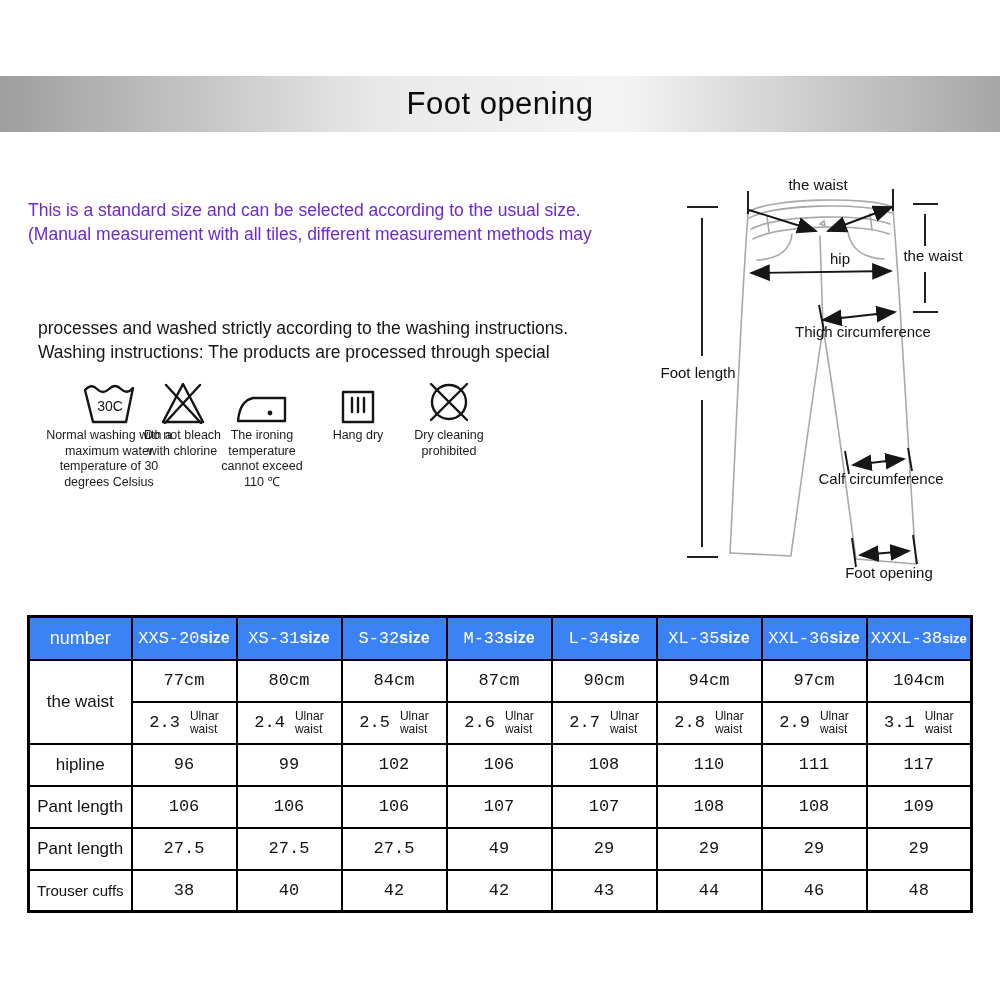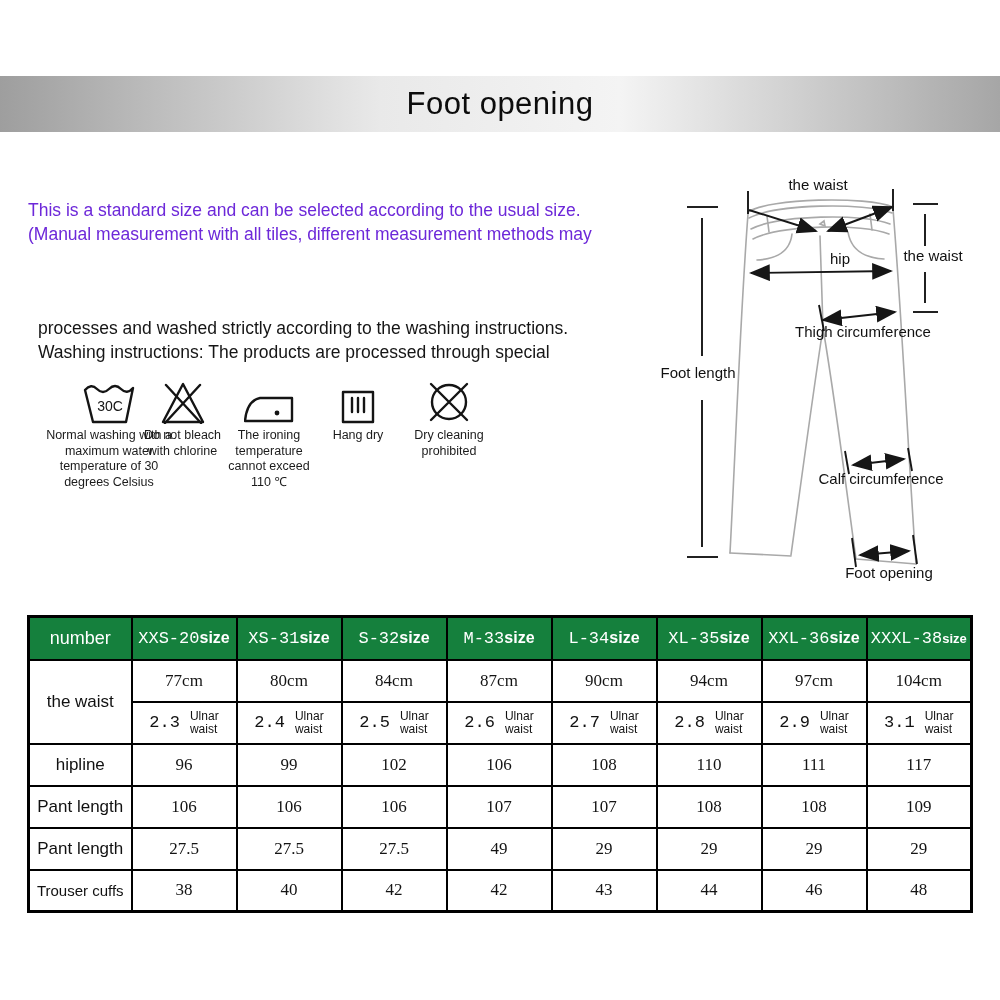--- a/index.html
+++ b/index.html
@@ -29,28 +29,28 @@
   .measure{stroke:#161616;fill:none;stroke-width:1.9;stroke-linecap:butt;}
   .dlabel{font-family:"Liberation Sans",sans-serif;font-size:15px;fill:#111111;}
   
   .size-table{
     position:absolute;left:27px;top:615px;border-collapse:collapse;table-layout:fixed;
     border:3px solid #000;
   }
   .size-table th,.size-table td{border:2px solid #000;text-align:center;vertical-align:middle;padding:0;}
   .size-table thead tr{height:43px;}
   .size-table tbody tr{height:42px;}
-  .size-table thead th{background:#15803d;color:#ffffff;font-weight:400;}
+  .size-table thead th{background:#3b82f6;color:#ffffff;font-weight:400;}
   .corner{font-size:18px;font-family:"Liberation Sans",sans-serif;}
   .code{font-family:"Liberation Mono",monospace;font-size:17px;}
   .suffix{font-family:"Liberation Sans",sans-serif;font-weight:700;font-size:16px;}
   .size-table thead th:last-child .suffix{font-size:13px;}
   .rowlabel{font-size:17px;font-weight:400;background:#fff;}
   .rowlabel.small{font-size:15px;}
-  .mono{font-family:Liberation Serif, serif;font-size:17px;color:#141414;}
+  .mono{font-family:Liberation Mono, monospace;font-size:17px;color:#141414;}
   .ulnar{white-space:nowrap;}
   .ulnar .num{font-family:"Liberation Mono",monospace;font-size:17px;}
   .ulnar .stack{display:inline-block;vertical-align:middle;margin-left:10px;text-align:left;
     font-size:12px;line-height:12.5px;font-family:"Liberation Sans",sans-serif;}
   .ulnar .stack span{display:block;}
 </style>
 </head>
 <body>
 
 <div class="banner">
@@ -80,21 +80,21 @@
 <div class="wash-col" style="left:135px;width:95px;">
   <div class="iconbox">
     <svg width="46" height="44" viewBox="0 0 46 44">
       <path class="wicon" d="M23,4 L3,42 L43,42 Z"></path>
       <path class="wicon" d="M6,5 L41,43 M40,5 L5,43"></path>
     </svg>
   </div>
   <div class="caption">Do not bleach with chlorine</div>
 </div>
 
-<div class="wash-col" style="left:224px;width:90px;">
+<div class="wash-col" style="left:217px;width:90px;">
   <div class="iconbox">
     <svg width="50" height="28" viewBox="0 0 50 28">
       <path class="wicon" d="M48,2 L16,2 C 6,4 2,14 1,25 L48,25 Z"></path>
       <circle cx="33" cy="17" r="2.4" fill="#141414" stroke="none"></circle>
     </svg>
   </div>
   <div class="caption">The ironing temperature cannot exceed 110 ℃</div>
 </div>
 
 <div class="wash-col" style="left:318px;width:80px;">

